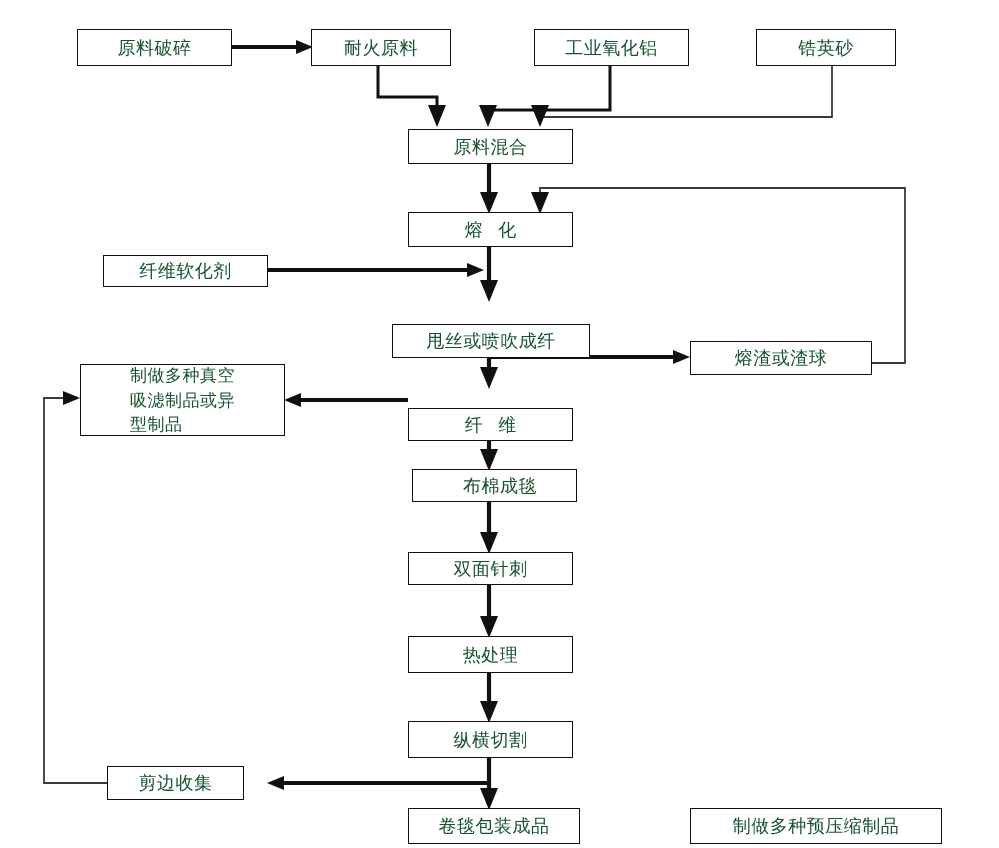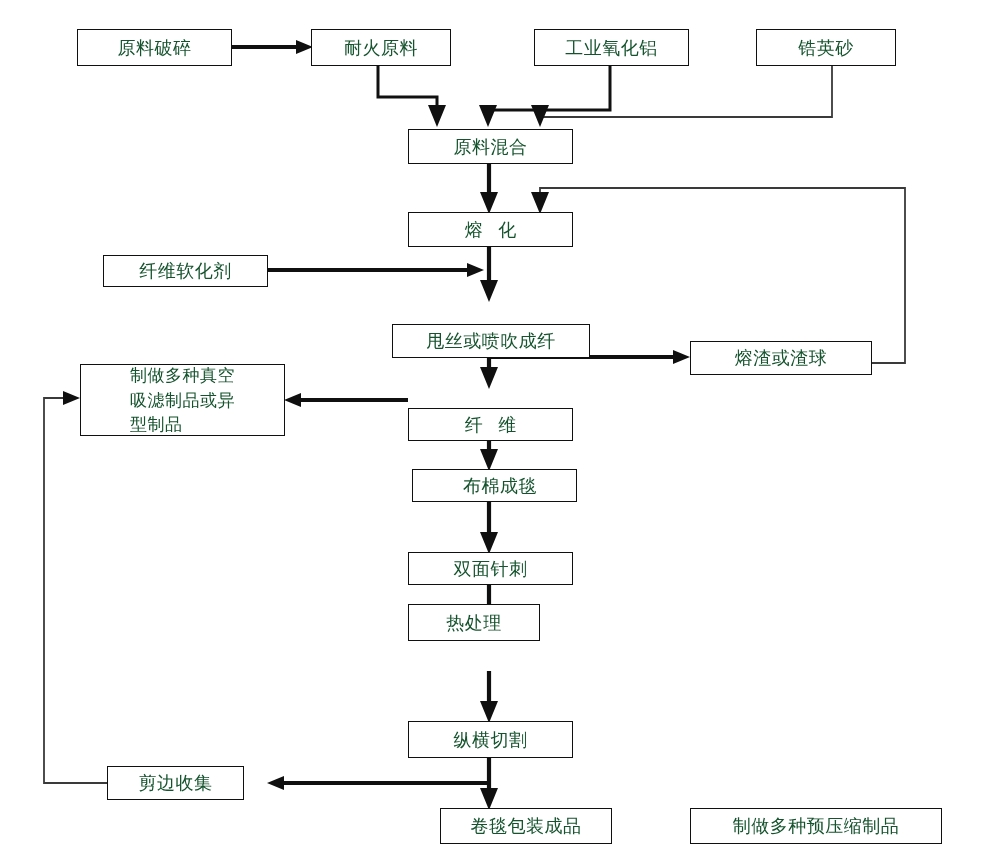--- a/index.html
+++ b/index.html
@@ -171,23 +171,23 @@
   <div class="node multi" style="left:80px; top:364px; width:205px; height:72px;">制做多种真空
 吸滤制品或异
 型制品</div>
 
   <div class="node spaced" style="left:408px; top:408px; width:165px; height:33px;">纤  维</div>
 
   <div class="node" style="left:412px; top:469px; width:165px; height:33px;padding-left:11px;">布棉成毯</div>
 
   <div class="node" style="left:408px; top:552px; width:165px; height:33px;">双面针刺</div>
 
-  <div class="node" style="left:408px; top:604px; width:132px; height:37px;">热处理</div>
+  <div class="node" style="left:408px; top:636px; width:165px; height:37px;">热处理</div>
 
   <div class="node" style="left:408px; top:721px; width:165px; height:37px;">纵横切割</div>
 
   <div class="node" style="left:107px; top:766px; width:137px; height:34px;">剪边收集</div>
 
-  <div class="node" style="left:408px; top:808px; width:172px; height:36px;margin-left:32px;">卷毯包装成品</div>
+  <div class="node" style="left:408px; top:808px; width:172px; height:36px;">卷毯包装成品</div>
 
   <div class="node" style="left:690px; top:808px; width:252px; height:36px;">制做多种预压缩制品</div>
 
 </div>
 
 </body></html>

